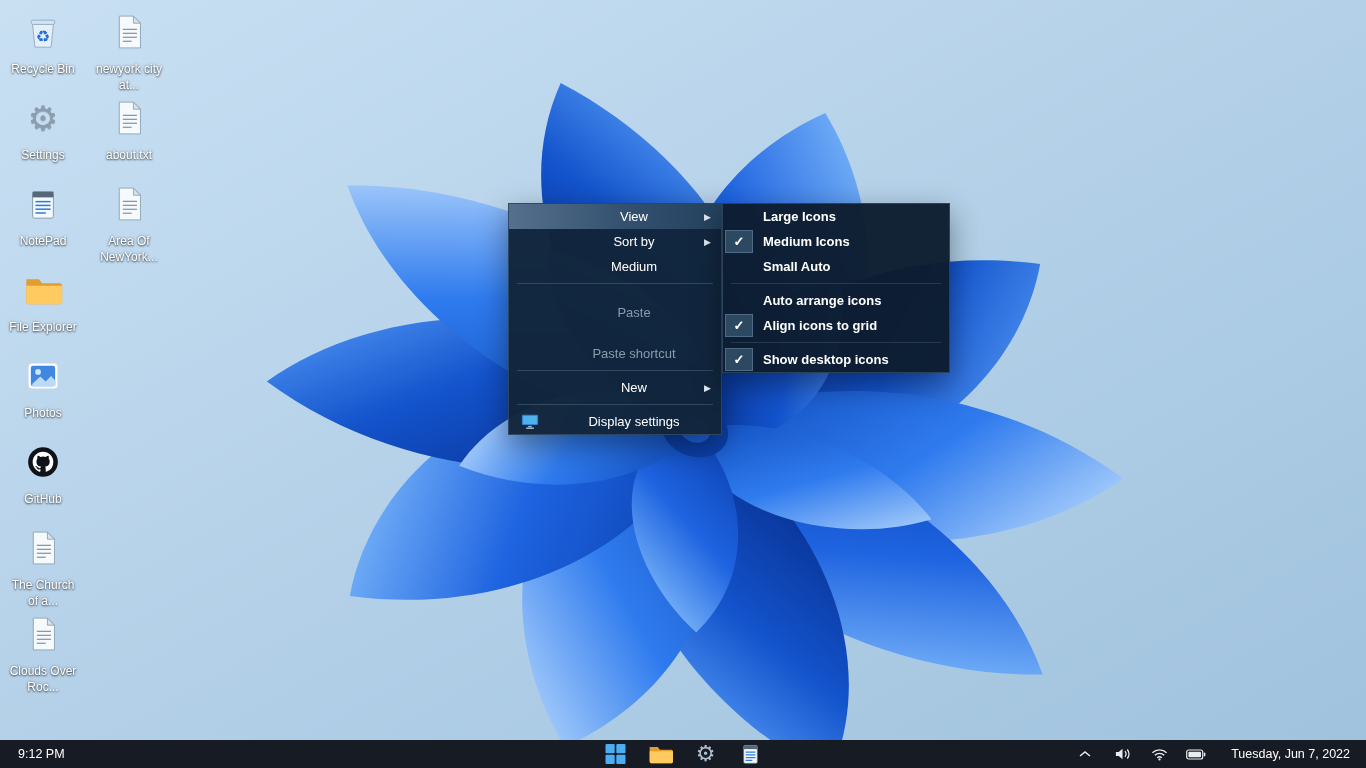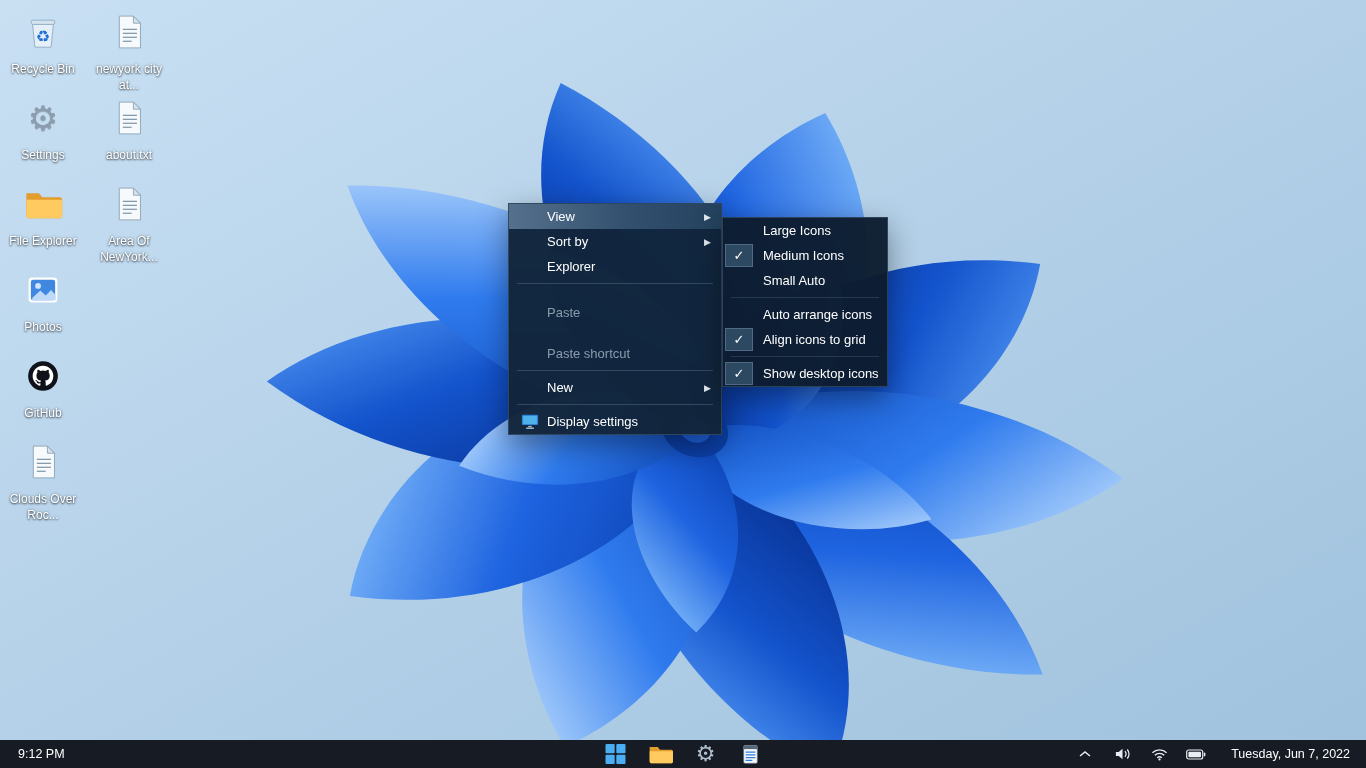--- a/index.html
+++ b/index.html
@@ -26,35 +26,36 @@
   
   .context-menu{
     position:absolute;left:508px;top:203px;width:214px;z-index:6;
     background:rgba(18,37,58,0.97);
     border:1px solid rgba(100,130,160,0.35);
     box-shadow:0 10px 28px rgba(0,0,0,0.4);
     box-sizing:border-box;
   }
   .ctx-item{
     position:relative;height:25px;display:flex;align-items:center;
-    color:#fff;font-size:13px;padding-left:38px;cursor:default;
+    color:#fff;font-size:13px;padding-left:38px;cursor:default;justify-content:center;
   }
   .ctx-item.highlight{background:linear-gradient(90deg,#55708c 0%,#33516f 55%,#24425e 100%);}
   .ctx-item.disabled{color:#8a9bac;margin-top:16px;}
   .ctx-arrow{position:absolute;right:10px;top:50%;transform:translateY(-50%);font-size:9px;color:#e2eaf2;}
   .mi-icon{position:absolute;left:12px;width:18px;height:17px;display:flex;align-items:center;justify-content:center;}
   .ctx-sep{height:1px;background:rgba(110,140,170,0.35);margin:4px 8px;}
 
   
   .submenu{
-    position:absolute;left:722px;top:217px;width:166px;z-index:6;
+    position:absolute;left:722px;top:203px;width:228px;z-index:6;
     background:rgba(13,29,47,0.97);
     border:1px solid rgba(100,130,160,0.35);
     box-shadow:0 10px 28px rgba(0,0,0,0.4);
     box-sizing:border-box;
+    font-weight:bold;
   }
   .sub-item{position:relative;height:25px;display:flex;align-items:center;color:#fff;font-size:13px;padding-left:40px;cursor:default;}
   .sub-gap{height:1px;background:rgba(110,140,170,0.25);margin:4px 8px;}
   .check{
     position:absolute;left:2px;top:1px;bottom:1px;width:28px;
     background:#2d4962;border:1px solid rgba(140,170,200,.35);
     display:flex;align-items:center;justify-content:center;
     color:#fff;font-size:13px;box-sizing:border-box;
   }
 
@@ -137,20 +138,35 @@
         <span class="di-label">Recycle Bin</span>
       </div>
 
       <div class="desk-icon">
         <span class="di-img">
           <span class="glyph">⚙</span>
         </span>
         <span class="di-label">Settings</span>
       </div>
 
+      <div class="desk-icon">
+        <span class="di-img">
+          <svg viewBox="0 0 36 36" width="34" height="34">
+            <rect x="7" y="5" width="22" height="28" rx="2" fill="#f5f9fc" stroke="#7e98ac"></rect>
+            <rect x="7" y="5" width="22" height="6" fill="#55687a"></rect>
+            <g stroke="#2f7bd8" stroke-width="1.6">
+              <line x1="10" y1="15.5" x2="26" y2="15.5"></line>
+              <line x1="10" y1="19.5" x2="26" y2="19.5"></line>
+              <line x1="10" y1="23.5" x2="26" y2="23.5"></line>
+              <line x1="10" y1="27.5" x2="21" y2="27.5"></line>
+            </g>
+          </svg>
+        </span>
+        <span class="di-label">NotePad</span>
+      </div>
 
       <div class="desk-icon">
         <span class="di-img">
           <svg viewBox="0 0 48 40" width="40" height="34">
             <path d="M4 7 h15 l4 5 h21 a3 3 0 0 1 3 3 v19 a3 3 0 0 1 -3 3 H7 a3 3 0 0 1 -3 -3 Z" fill="#e39c2e"></path>
             <path d="M4 15 h43 v19 a3 3 0 0 1 -3 3 H7 a3 3 0 0 1 -3 -3 Z" fill="#ffca5f"></path>
           </svg>
         </span>
         <span class="di-label">File Explorer</span>
       </div>
@@ -171,104 +187,119 @@
         <span class="di-img">
           <svg viewBox="0 0 40 40" width="36" height="36">
             <circle cx="20" cy="20" r="16.5" fill="#0f1319"></circle>
             <g transform="translate(8,8)">
               <path fill="#ffffff" d="M12 .5C5.65.5.5 5.65.5 12c0 5.08 3.29 9.39 7.86 10.91.58.1.79-.25.79-.55v-2.17c-3.2.7-3.87-1.37-3.87-1.37-.52-1.33-1.28-1.68-1.28-1.68-1.05-.72.08-.7.08-.7 1.16.08 1.77 1.19 1.77 1.19 1.03 1.77 2.7 1.26 3.36.96.1-.75.4-1.26.73-1.55-2.55-.29-5.23-1.28-5.23-5.7 0-1.26.45-2.29 1.19-3.1-.12-.29-.52-1.46.11-3.05 0 0 .97-.31 3.18 1.18a11.1 11.1 0 0 1 5.8 0c2.2-1.49 3.17-1.18 3.17-1.18.63 1.59.23 2.76.11 3.05.74.81 1.19 1.84 1.19 3.1 0 4.43-2.69 5.41-5.25 5.69.41.36.78 1.05.78 2.12v3.14c0 .3.2.66.8.55A11.5 11.5 0 0 0 23.5 12C23.5 5.65 18.35.5 12 .5z"></path>
             </g>
           </svg>
         </span>
         <span class="di-label">GitHub</span>
       </div>
-
 
       <div class="desk-icon">
         <span class="di-img">
           <svg viewBox="0 0 34 40" width="30" height="36">
             <path d="M6 2 h16 l8 8 v28 H6 Z" fill="#f7fafc" stroke="#8aa0b4"></path>
             <path d="M22 2 l8 8 h-8 Z" fill="#d7e3ec" stroke="#8aa0b4"></path>
             <g stroke="#7f96a8" stroke-width="1.4">
               <line x1="10" y1="17" x2="26" y2="17"></line>
                 <line x1="10" y1="21.5" x2="26" y2="21.5"></line>
               <line x1="10" y1="26" x2="26" y2="26"></line>
                 <line x1="10" y1="30.5" x2="20" y2="30.5"></line>
             </g>
           </svg>
         </span>
-        <span class="di-label">Clouds Over Roc...</span>
-      </div>
-
-    </div>
-
-    <div class="icon-col">
+        <span class="di-label">The Church of a...</span>
+      </div>
 
       <div class="desk-icon">
         <span class="di-img">
           <svg viewBox="0 0 34 40" width="30" height="36">
             <path d="M6 2 h16 l8 8 v28 H6 Z" fill="#f7fafc" stroke="#8aa0b4"></path>
             <path d="M22 2 l8 8 h-8 Z" fill="#d7e3ec" stroke="#8aa0b4"></path>
             <g stroke="#7f96a8" stroke-width="1.4">
               <line x1="10" y1="17" x2="26" y2="17"></line>
                 <line x1="10" y1="21.5" x2="26" y2="21.5"></line>
               <line x1="10" y1="26" x2="26" y2="26"></line>
                 <line x1="10" y1="30.5" x2="20" y2="30.5"></line>
             </g>
           </svg>
         </span>
-        <span class="di-label">newyork city at...</span>
-      </div>
+        <span class="di-label">Clouds Over Roc...</span>
+      </div>
+
+    </div>
+
+    <div class="icon-col">
 
       <div class="desk-icon">
         <span class="di-img">
           <svg viewBox="0 0 34 40" width="30" height="36">
             <path d="M6 2 h16 l8 8 v28 H6 Z" fill="#f7fafc" stroke="#8aa0b4"></path>
             <path d="M22 2 l8 8 h-8 Z" fill="#d7e3ec" stroke="#8aa0b4"></path>
             <g stroke="#7f96a8" stroke-width="1.4">
               <line x1="10" y1="17" x2="26" y2="17"></line>
                 <line x1="10" y1="21.5" x2="26" y2="21.5"></line>
               <line x1="10" y1="26" x2="26" y2="26"></line>
                 <line x1="10" y1="30.5" x2="20" y2="30.5"></line>
             </g>
           </svg>
         </span>
-        <span class="di-label">about.txt</span>
+        <span class="di-label">newyork city at...</span>
       </div>
 
       <div class="desk-icon">
         <span class="di-img">
           <svg viewBox="0 0 34 40" width="30" height="36">
             <path d="M6 2 h16 l8 8 v28 H6 Z" fill="#f7fafc" stroke="#8aa0b4"></path>
             <path d="M22 2 l8 8 h-8 Z" fill="#d7e3ec" stroke="#8aa0b4"></path>
             <g stroke="#7f96a8" stroke-width="1.4">
               <line x1="10" y1="17" x2="26" y2="17"></line>
                 <line x1="10" y1="21.5" x2="26" y2="21.5"></line>
               <line x1="10" y1="26" x2="26" y2="26"></line>
                 <line x1="10" y1="30.5" x2="20" y2="30.5"></line>
             </g>
           </svg>
         </span>
+        <span class="di-label">about.txt</span>
+      </div>
+
+      <div class="desk-icon">
+        <span class="di-img">
+          <svg viewBox="0 0 34 40" width="30" height="36">
+            <path d="M6 2 h16 l8 8 v28 H6 Z" fill="#f7fafc" stroke="#8aa0b4"></path>
+            <path d="M22 2 l8 8 h-8 Z" fill="#d7e3ec" stroke="#8aa0b4"></path>
+            <g stroke="#7f96a8" stroke-width="1.4">
+              <line x1="10" y1="17" x2="26" y2="17"></line>
+                <line x1="10" y1="21.5" x2="26" y2="21.5"></line>
+              <line x1="10" y1="26" x2="26" y2="26"></line>
+                <line x1="10" y1="30.5" x2="20" y2="30.5"></line>
+            </g>
+          </svg>
+        </span>
         <span class="di-label">Area Of NewYork...</span>
       </div>
 
     </div>
   </div>
 
   <div class="context-menu">
     <div class="ctx-item highlight">
       <span>View</span>
       <span class="ctx-arrow">▶</span>
     </div>
     <div class="ctx-item">
       <span>Sort by</span>
       <span class="ctx-arrow">▶</span>
     </div>
     <div class="ctx-item">
-      <span>Explorer</span>
+      <span>Medium</span>
     </div>
     <div class="ctx-sep"></div>
     <div class="ctx-item disabled">
       <span>Paste</span>
     </div>
     <div class="ctx-item disabled">
       <span>Paste shortcut</span>
     </div>
     <div class="ctx-sep"></div>
     <div class="ctx-item">

